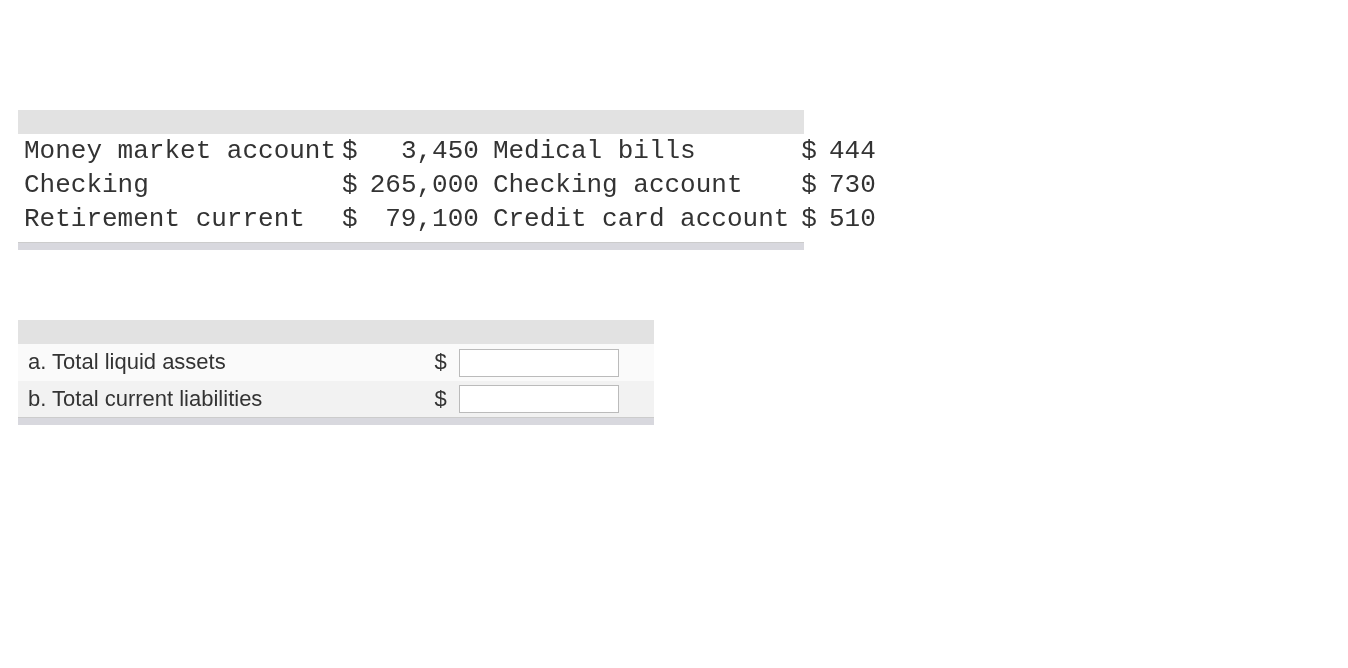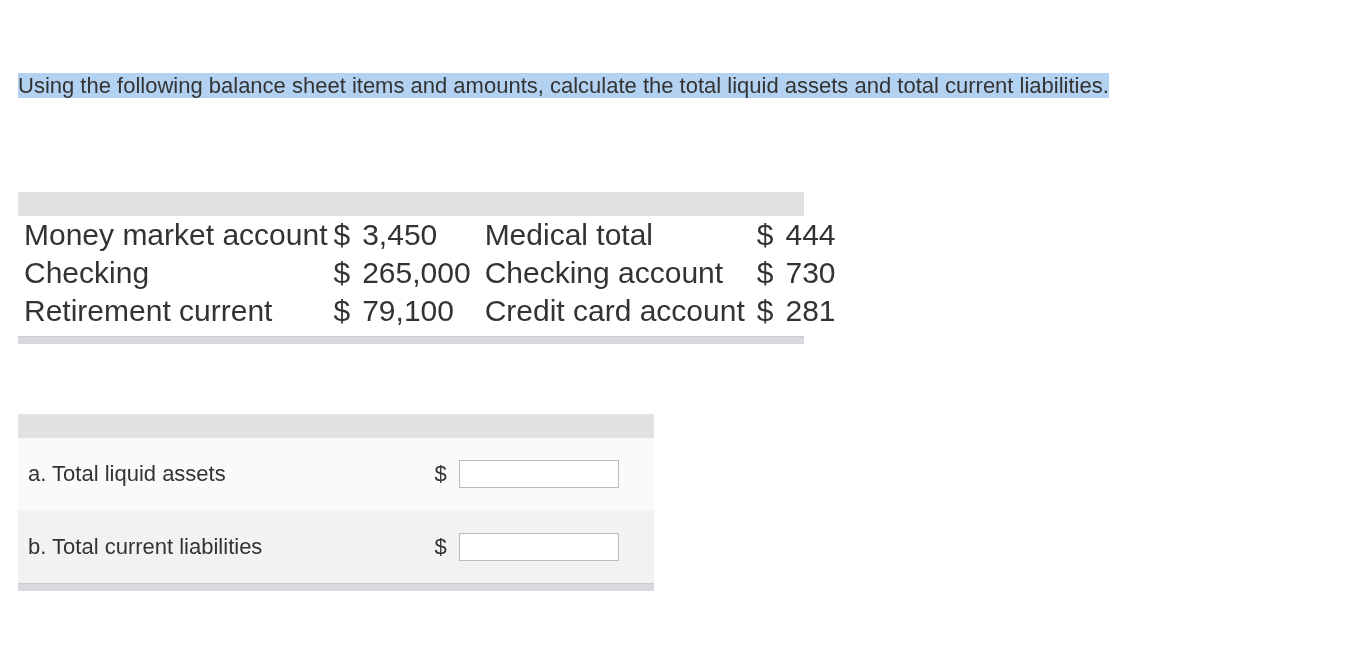--- a/index.html
+++ b/index.html
@@ -32,30 +32,31 @@
     margin-top: 90px;
     width: 786px;
   }
   .header-band {
     height: 24px;
     background: #e2e2e2;
   }
   .data-table {
     width: 100%;
     border-collapse: collapse;
-    font-size: 30px;
+    font-size: 26px;
+    font-family: Liberation Mono, monospace;
   }
   .data-table td {
     padding: 2px 6px;
     vertical-align: top;
     white-space: nowrap;
   }
   .data-table .label1 { width: 260px; }
   .data-table .cur1   { width: 22px; text-align: left; padding-left: 0;}
-  .data-table .val1   { width: 92px; padding-right: 8px;}
+  .data-table .val1   { width: 92px; text-align: right; padding-right: 8px;}
   .data-table .label2 { width: 230px; }
   .data-table .cur2   { width: 22px; text-align: left; }
   .data-table .val2   { width: 52px; text-align: right; }
   .end-band {
     margin-top: 6px;
     height: 8px;
     background: #d8d8de;
     border-top: 1px solid #ccc;
   }
 
@@ -72,21 +73,21 @@
     border-collapse: collapse;
     font-size: 22px;
   }
   .answer-table tr:nth-child(odd) td {
     background: #fafafa;
   }
   .answer-table tr:nth-child(even) td {
     background: #f2f2f2;
   }
   .answer-table td {
-    padding: 22px 8px;
+    padding: 4px 8px;
     vertical-align: middle;
   }
   .answer-table .alabel { width: 400px; padding-left: 10px;}
   .answer-table .acur { width: 26px; text-align: right; padding-right: 4px;}
   .answer-table .afield { width: 200px; }
   .answer-table input {
     width: 160px;
     height: 28px;
     border: 1px solid #bbb;
     background: #fff;
@@ -97,51 +98,48 @@
     height: 8px;
     background: #d8d8de;
     border-top: 1px solid #ccc;
   }
 </style>
 </head>
 <body>
 
 <div class="container">
 
-  <div class="question-text">
-    <span class="highlight">Using the following balance sheet items and amounts, calculate the total liquid assets and total current liabilities.</span>
-  </div>
 
   <div class="data-block">
     <div class="header-band"></div>
     <table class="data-table">
       <tbody>
         <tr>
           <td class="label1">Money market account</td>
           <td class="cur1">$</td>
           <td class="val1">3,450</td>
-          <td class="label2">Medical total</td>
+          <td class="label2">Medical bills</td>
           <td class="cur2">$</td>
           <td class="val2">444</td>
         </tr>
         <tr>
           <td class="label1">Checking</td>
           <td class="cur1">$</td>
           <td class="val1">265,000</td>
           <td class="label2">Checking account</td>
           <td class="cur2">$</td>
           <td class="val2">730</td>
         </tr>
         <tr>
           <td class="label1">Retirement current</td>
           <td class="cur1">$</td>
           <td class="val1">79,100</td>
           <td class="label2">Credit card account</td>
           <td class="cur2">$</td>
-          <td class="val2">281</td>
+          <td class="val2">510</td>
         </tr>
       </tbody>
     </table>
     <div class="end-band"></div>
   </div>
 
   <div class="answer-block">
     <div class="answer-header-band"></div>
     <table class="answer-table">
       <tbody>

